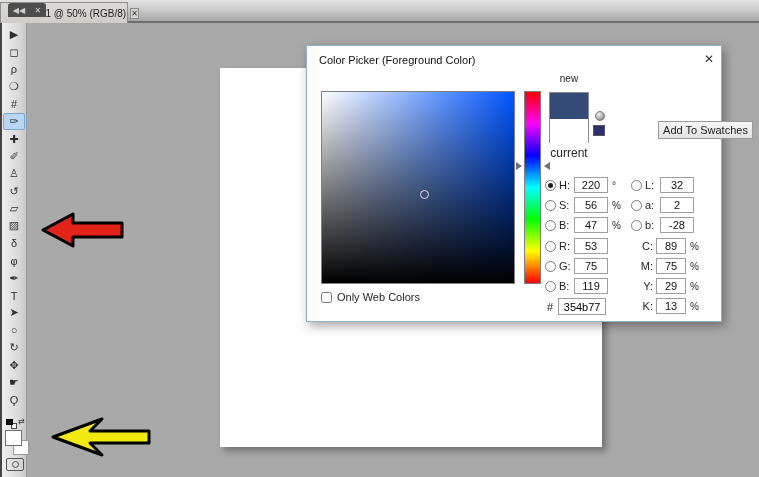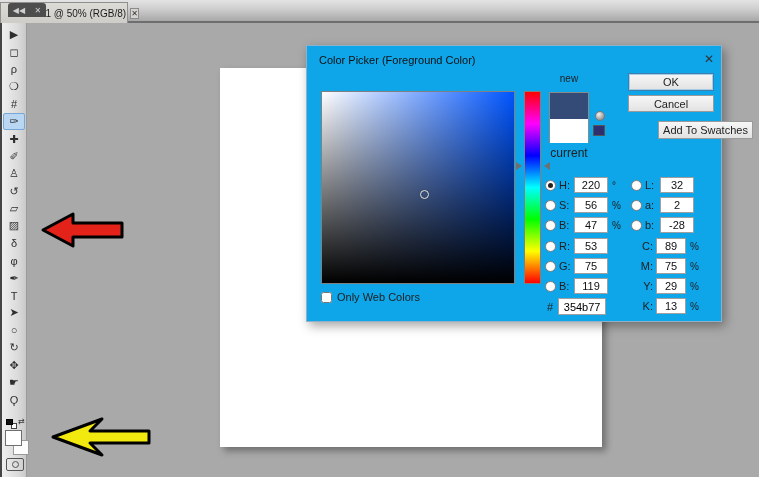--- a/index.html
+++ b/index.html
@@ -41,21 +41,21 @@
   .quickmask .qm-circle { width:7px; height:7px; border:1px solid #555; border-radius:50%; }
 
   
   .canvas { position:absolute; left:220px; top:68px; width:382px; height:379px; background:#ffffff;
     box-shadow:4px 4px 7px rgba(0,0,0,0.35); z-index:1; }
 
   
   .arrow-svg { position:absolute; z-index:3; }
 
   
-  .dialog { position:absolute; left:306px; top:45px; width:416px; height:277px; background:#0ea5e9;
+  .dialog { position:absolute; left:306px; top:45px; width:416px; height:277px; background:#ffffff;
     border:1px solid #8fb0c9; box-shadow:3px 4px 10px rgba(0,0,0,0.35); z-index:10; font-size:11px; color:#1e1e1e; }
   .dlg-title { position:absolute; left:12px; top:8px; font-size:11px; color:#111; }
   .dlg-close { position:absolute; left:394px; top:5px; width:16px; height:16px; font-size:12px; color:#333;
     text-align:center; line-height:16px; cursor:pointer; }
 
   .color-field { position:absolute; left:14px; top:45px; width:194px; height:193px; border:1px solid #808080;
     background:linear-gradient(to top, #000, rgba(0,0,0,0)), linear-gradient(to right, #fff, #0055ff);
     cursor:crosshair; }
   .field-marker { position:absolute; left:98px; top:98px; width:9px; height:9px; border:1px solid #e5e5e5;
     border-radius:50%; box-shadow:0 0 1px #333, inset 0 0 1px #333; }
@@ -180,22 +180,20 @@
 
   <div class="lbl-new">new</div>
   <div class="swatch-box">
     <div class="swatch-new" id="swatch-new" style="background: rgb(53, 75, 119);"></div>
     <div class="swatch-current"></div>
   </div>
   <div class="lbl-current">current</div>
   <div class="gamut-sphere"></div>
   <div class="web-cube"></div>
 
-  <div class="dlg-btn btn-ok">OK</div>
-  <div class="dlg-btn btn-cancel">Cancel</div>
   <div class="dlg-btn btn-swatches">Add To Swatches</div>
 
   <div class="frow" style="left:238px; top:131px;">
     <span class="radio checked"></span>
     <span class="flabel">H:</span>
     <input class="fin" value="220" style="">
     <span class="funit">°</span>
   </div>
   <div class="frow" style="left:238px; top:151px;">
     <span class="radio"></span>

